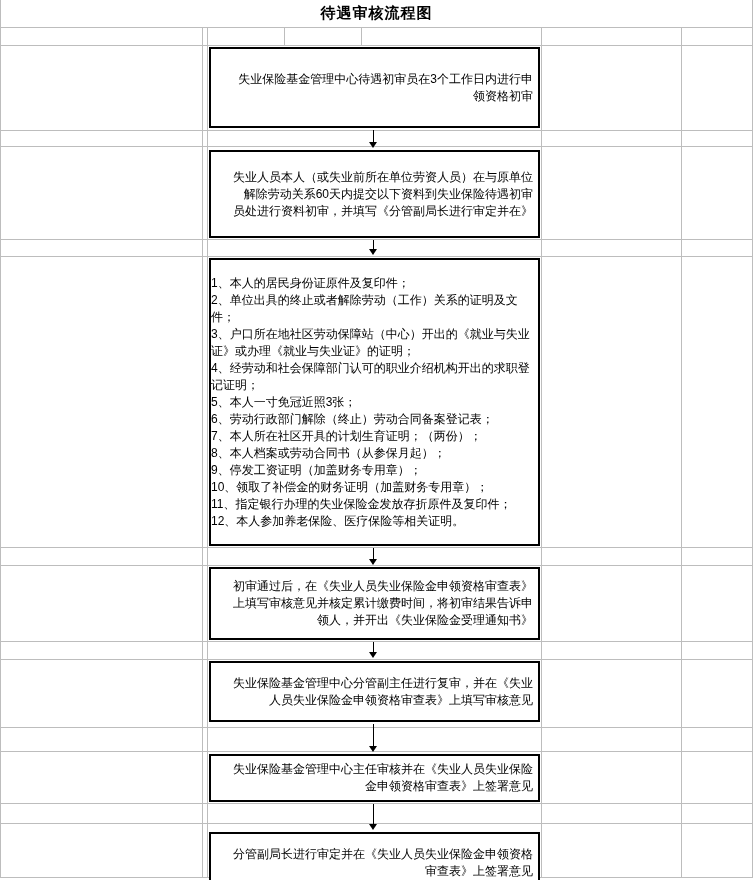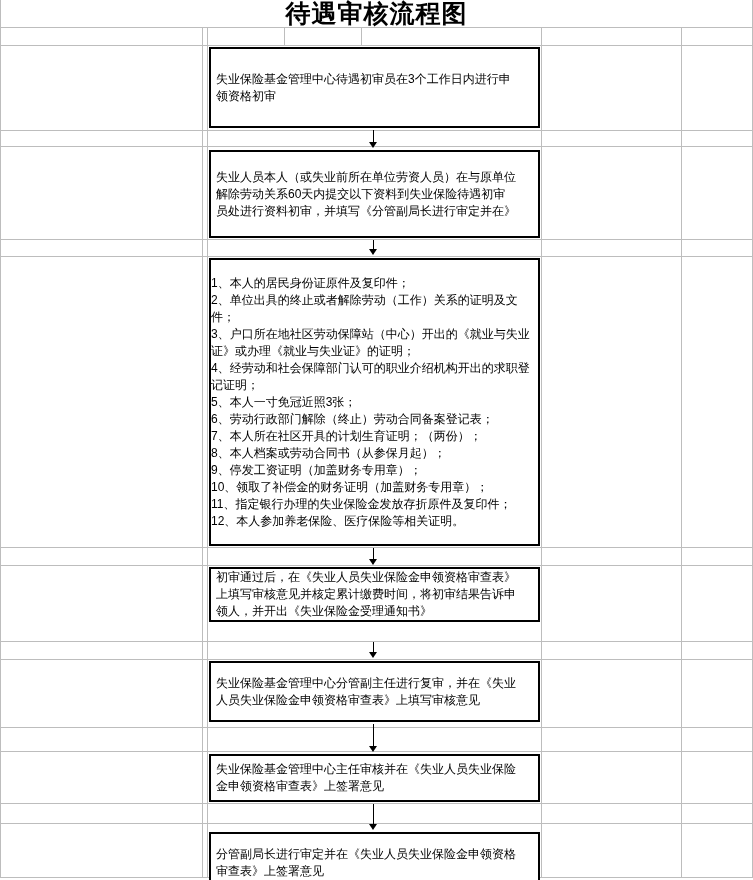--- a/index.html
+++ b/index.html
@@ -11,39 +11,39 @@
     color:var(--text,#000000);
     overflow:hidden;
   }
   
   .hl{position:absolute;left:0;width:753px;height:1px;background:var(--gridline,#bdbdbd);}
   .vl{position:absolute;width:1px;background:var(--gridline,#bdbdbd);}
   
   .title-row{
     position:absolute;left:0;top:0;width:753px;height:27px;
     display:flex;align-items:center;justify-content:center;
-    font-size:25px;font-weight:bold;letter-spacing:1px;
+    font-size:15px;font-weight:bold;letter-spacing:1px;
   }
   
   .box{
     position:absolute;left:209px;width:331px;
     box-sizing:border-box;
     border:2px solid var(--box-border,#000000);
     background:#fff;
     display:flex;align-items:center;justify-content:center;
     z-index:2;
   }
   .box-text{
     white-space:pre-line;
     font-size:12px;line-height:17px;
     width:100%;
     padding:2px 5px;
     box-sizing:border-box;
   }
-  .box-text.center{text-align:left;}
+  .box-text.center{text-align:right;}
   .box-text.list{text-align:left;padding:4px 0;}
   
   .arrow{position:absolute;left:367px;width:13px;z-index:1;}
   .arrow .shaft{position:absolute;left:6px;top:0;bottom:5px;width:1px;background:#000;}
   .arrow .head{
     position:absolute;left:2px;bottom:0;width:0;height:0;
     border-left:4.5px solid transparent;border-right:4.5px solid transparent;
     border-top:6px solid #000;
   }
 </style>
@@ -115,21 +115,21 @@
 10、领取了补偿金的财务证明（加盖财务专用章）；
 11、指定银行办理的失业保险金发放存折原件及复印件；
 12、本人参加养老保险、医疗保险等相关证明。</div>
   </div>
 
   <div class="arrow" style="top:548px;height:17px">
     <div class="shaft"></div>
     <div class="head"></div>
   </div>
 
-  <div class="box" style="top:567px;height:55px">
+  <div class="box" style="top:567px;height:73px">
     <div class="box-text center">初审通过后，在《失业人员失业保险金申领资格审查表》
 上填写审核意见并核定累计缴费时间，将初审结果告诉申
 领人，并开出《失业保险金受理通知书》</div>
   </div>
 
   <div class="arrow" style="top:642px;height:16px">
     <div class="shaft"></div>
     <div class="head"></div>
   </div>
 

